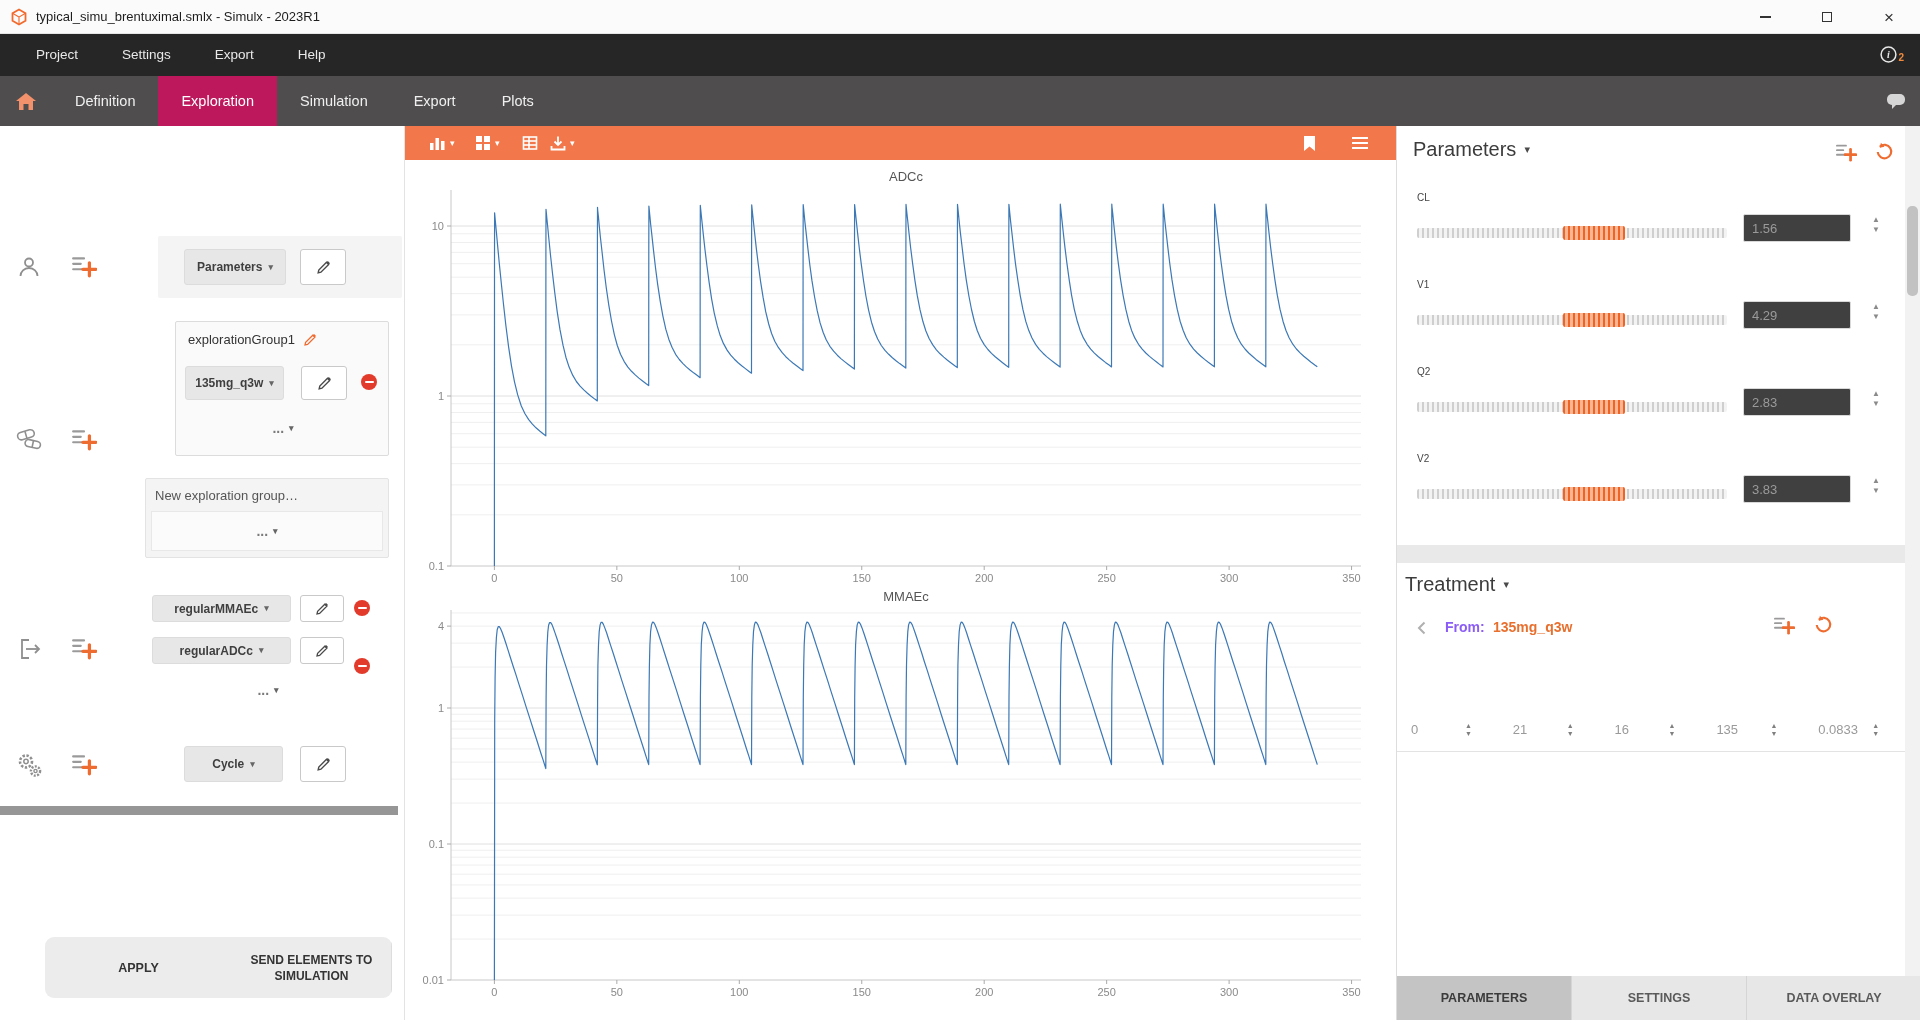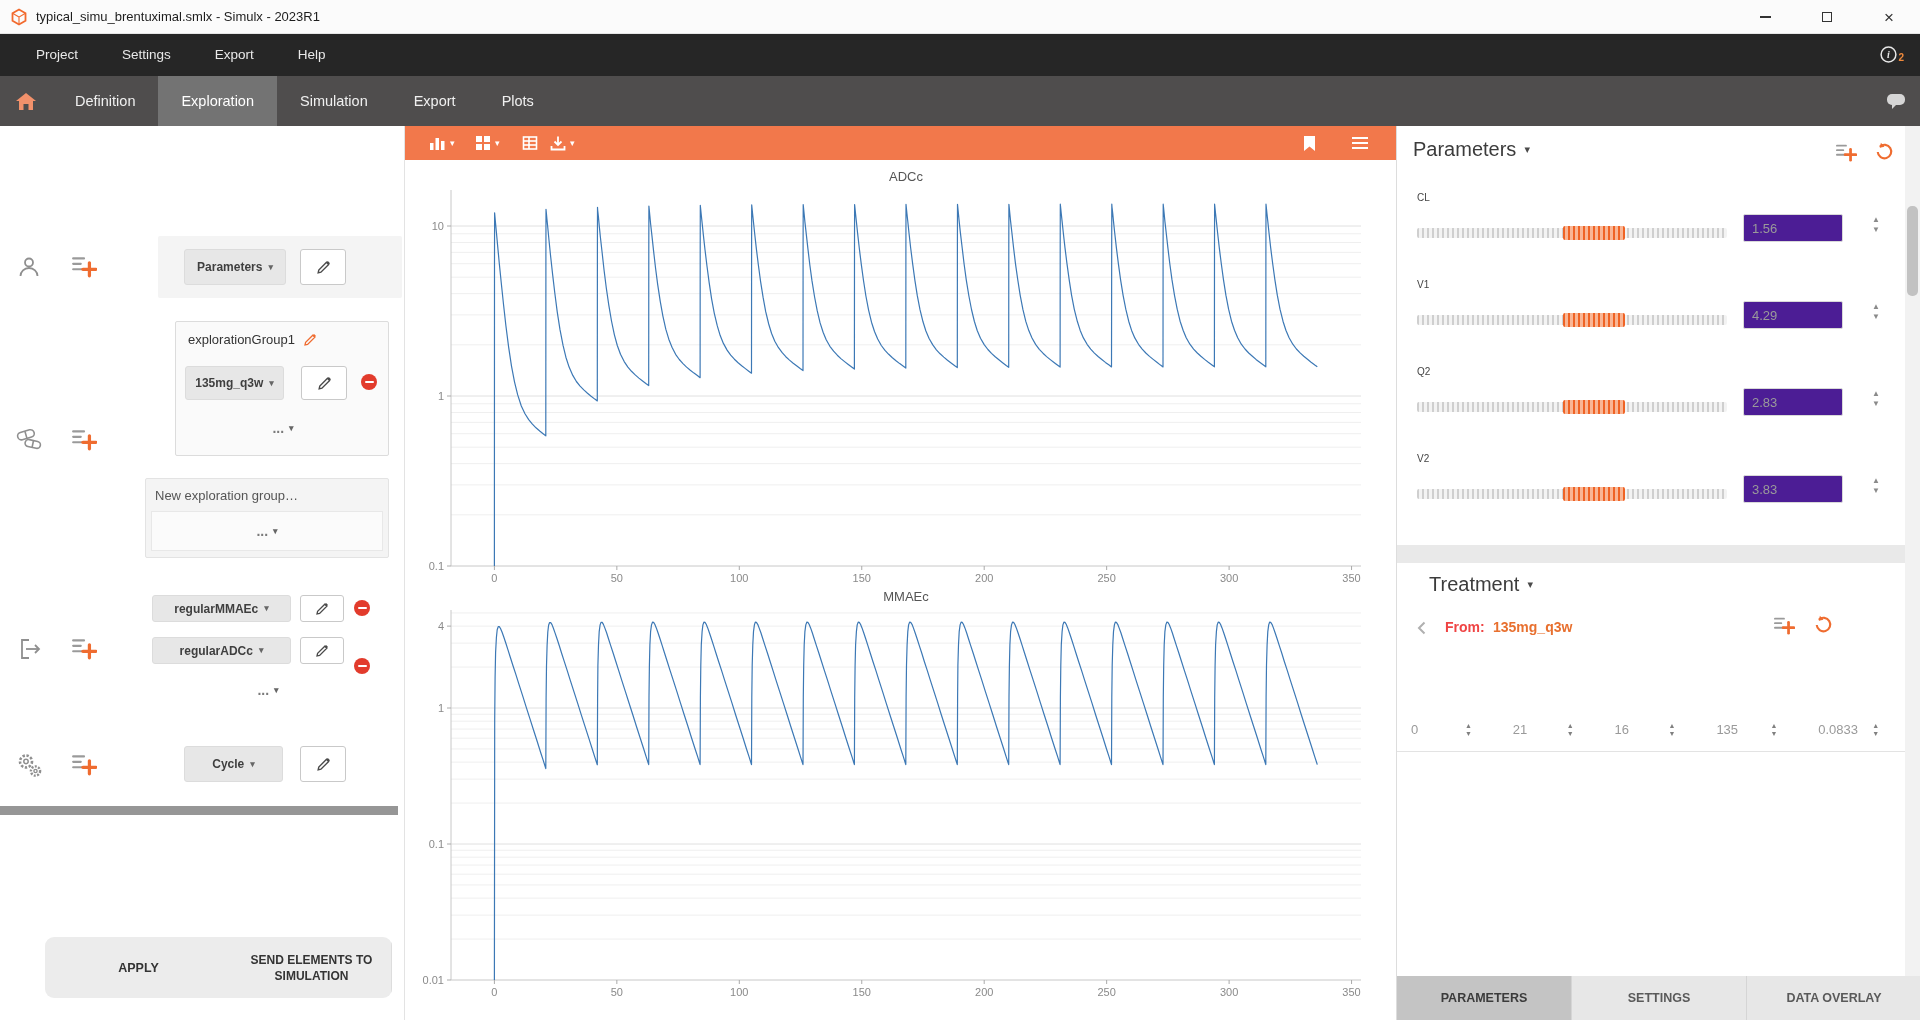--- a/index.html
+++ b/index.html
@@ -18,21 +18,21 @@
 
 #menubar{position:absolute;left:0;top:34px;width:1920px;height:42px;background:#262626;display:flex;align-items:center;padding-left:14px}
 .menu-item{color:#e9e9e9;font-size:13.5px;padding:0 22px;line-height:42px}
 .info-wrap{position:absolute;right:16px;top:12px;display:flex;align-items:flex-start}
 .badge2{color:#f08a3c;font-size:10px;font-weight:bold;margin-left:1px;margin-top:6px}
 
 
 #tabbar{position:absolute;left:0;top:76px;width:1920px;height:50px;background:#4f4d4d;display:flex;align-items:stretch}
 .home-cell{width:52px;display:flex;align-items:center;justify-content:center}
 .nav-tab{color:#f0f0f0;font-size:14.5px;padding:0 23px;display:flex;align-items:center}
-.nav-tab.active{background:#737373;color:#fff}
+.nav-tab.active{background:#be185d;color:#fff}
 .chat-cell{position:absolute;right:14px;top:0;height:50px;display:flex;align-items:center}
 
 
 #sidebar{position:absolute;left:0;top:126px;width:404px;height:894px;background:#fff}
 .gbtn{background:#e7e7e7;border:1px solid #dcdcdc;border-radius:3px;font-weight:bold;font-size:12px;color:#3f3f3f;display:flex;align-items:center;justify-content:center;gap:6px}
 .caret{font-size:9px;color:#666;line-height:9px}
 .editbtn{background:#fff;border:1px solid #c9c9c9;border-radius:3px;display:flex;align-items:center;justify-content:center}
 .minus{width:16px;height:16px;border-radius:50%;background:#e23b2c;position:relative}
 .minus::after{content:"";position:absolute;left:3.5px;right:3.5px;top:7px;height:2.4px;background:#fff;border-radius:1px}
 .more-ctl{display:flex;align-items:center;justify-content:center;gap:5px;font-weight:bold;color:#7a7a7a;font-size:14px}
@@ -55,21 +55,21 @@
 
 
 #rightpanel{position:absolute;left:1396px;top:126px;width:524px;height:894px;background:#e9e9e9;border-left:1px solid #ddd}
 .card{position:absolute;left:0;width:509px;background:#fff}
 .section-title{font-size:20px;color:#3c3c3c;display:flex;align-items:center;gap:8px}
 .section-title .caret{font-size:11px;color:#4a4a4a}
 .slider-row{position:absolute;left:0;width:509px;height:56px}
 .slider-label{position:absolute;left:20px;top:0;font-size:10px;color:#444}
 .slider-track{position:absolute;left:20px;top:36px;width:310px;height:10px;border-radius:2px;background:repeating-linear-gradient(90deg,#cfcfcf 0 2px,#f3f3f3 2px 5px)}
 .slider-fill{position:absolute;top:-2px;height:14px;border-radius:2px;background:repeating-linear-gradient(90deg,#ef6325 0 2px,#f9b695 2px 5px)}
-.slider-value{position:absolute;left:346px;top:22px;width:100px;height:28px;border:1px solid #d9d9d9;border-radius:2px;padding-left:8px;font-size:13px;color:#9a9a9a;font-family:"Liberation Sans",sans-serif;background:#4c1d95}
+.slider-value{position:absolute;left:346px;top:22px;width:108px;height:28px;border:1px solid #d9d9d9;border-radius:2px;padding-left:8px;font-size:13px;color:#9a9a9a;font-family:"Liberation Sans",sans-serif;background:#404040}
 .vspin{position:absolute;display:flex;flex-direction:column;gap:2px;color:#8a8a8a;font-size:8px;line-height:8px}
 .spin-sm{display:flex;flex-direction:column;gap:1px;color:#808080;font-size:7px;line-height:7px}
 #dose-table-header{position:absolute;left:0;top:92px;width:509px;height:52px;background:#3a3a3a;display:flex}
 .th{flex:1;display:flex;align-items:center;justify-content:center;text-align:center;color:#fff;font-weight:bold;font-size:13.5px;line-height:16px}
 #dose-row{position:absolute;left:0;top:144px;width:509px;height:45px;border-bottom:1px solid #e3e3e3;display:flex}
 .td{flex:1;display:flex;align-items:center;padding-left:14px;gap:4px}
 .td input{width:50px;border:none;font-size:13px;color:#9a9a9a;font-family:"Liberation Sans",sans-serif;background:transparent}
 #bottom-tabs{position:absolute;left:0;top:850px;width:524px;height:44px;display:flex}
 .btab{flex:1;display:flex;align-items:center;justify-content:center;font-weight:bold;font-size:12.5px;color:#5a5a5a;background:#e7e7e7;border-left:1px solid #d5d5d5}
 .btab.active{background:#c4c4c4;color:#3b3b3b;border-left:none}
@@ -543,31 +543,31 @@
         </div>
       <input class="slider-value" value="3.83" style="">
       <div class="vspin" style="left:475px;top:24px">
           <span>▲</span>
           <span>▼</span>
         </div>
     </div>
   </div>
 
   <div class="card" style="top:437px;height:413px">
-    <div class="section-title abs" style="left:32px;top:10px">
+    <div class="section-title abs" style="left:8px;top:10px">
       <span>Treatment</span>
         <span class="caret">▾</span>
     </div>
 
     <div class="abs" style="left:20px;top:58px">
       <svg width="9" height="14" viewBox="0 0 9 14" fill="none" stroke="#b0b0b0" stroke-width="2">
           <path d="M7.5 1.5 L2 7 L7.5 12.5"></path>
         </svg>
     </div>
-    <span class="abs" style="left:48px;top:56px;font-weight:bold;font-size:14px;color:#ef4444">From:</span>
+    <span class="abs" style="left:48px;top:56px;font-weight:bold;font-size:14px;color:#8b5cf6">From:</span>
     <span class="abs orange-txt" style="left:96px;top:56px">135mg_q3w</span>
     <div class="abs" style="left:376px;top:52px">
       <svg width="22" height="20" viewBox="0 0 24 22">
           <g stroke="#9a9a9a" stroke-width="2" stroke-linecap="round">
             <line x1="2" y1="4" x2="12" y2="4"></line>
             <line x1="2" y1="9" x2="9" y2="9"></line>
             <line x1="2" y1="14" x2="12" y2="14"></line>
           </g>
           <g stroke="#ef6c30" stroke-width="3" stroke-linecap="round">
             <line x1="17" y1="8" x2="17" y2="20"></line>

